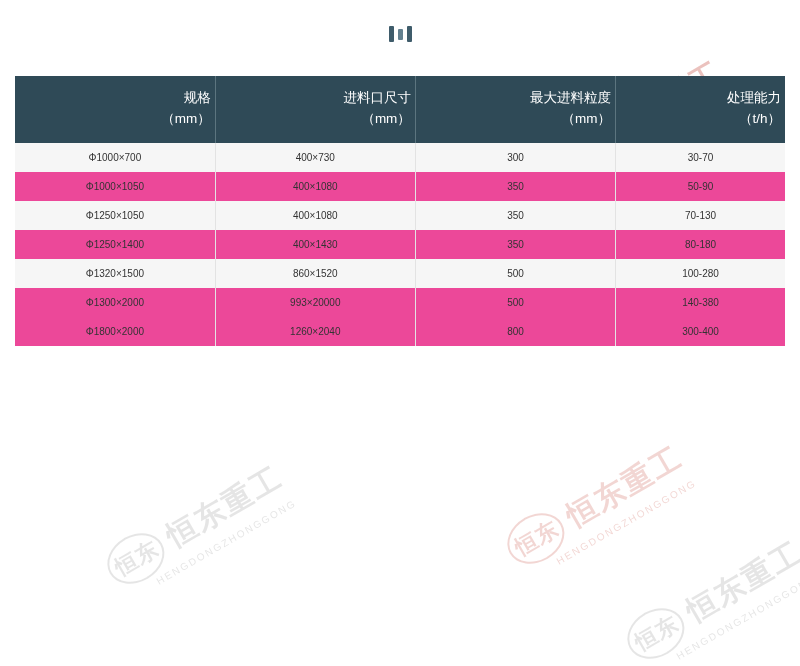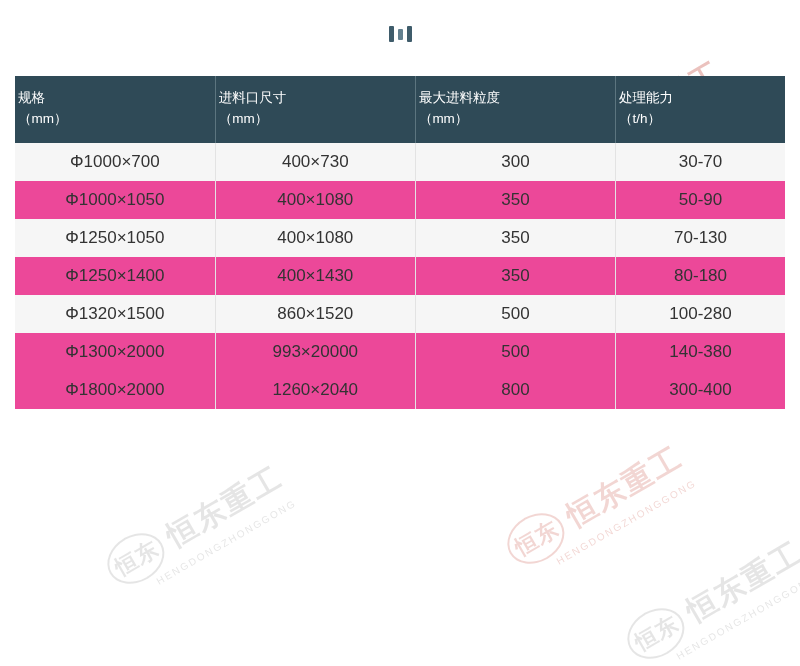--- a/index.html
+++ b/index.html
@@ -105,28 +105,28 @@
     width: 770px;
     margin: 34px auto 0 auto;
     border-collapse: collapse;
     table-layout: fixed;
   }
   table.spec thead th {
     background: #2f4a57;
     color: #ffffff;
     font-size: 13.5px;
     font-weight: normal;
-    padding: 12px 4px 13px 3px;
+    padding: 12px 4px 13px 12px;
     line-height: 1.55;
-    text-align: left;
+    text-align: right;
     border-right: 1px solid #5c757f;
   }
   table.spec thead th:last-child { border-right: none; }
   table.spec tbody td {
-    font-size: 17px;
+    font-size: 10px;
     color: #333333;
     text-align: center;
     padding: 9px 4px;
     border-right: 1px solid #e3e3e3;
   }
   table.spec tbody td:last-child { border-right: none; }
   table.spec tbody tr.odd td { background: #f6f6f6; }
   table.spec tbody tr.even td { background: #ec4899; }
 </style>
 </head>

